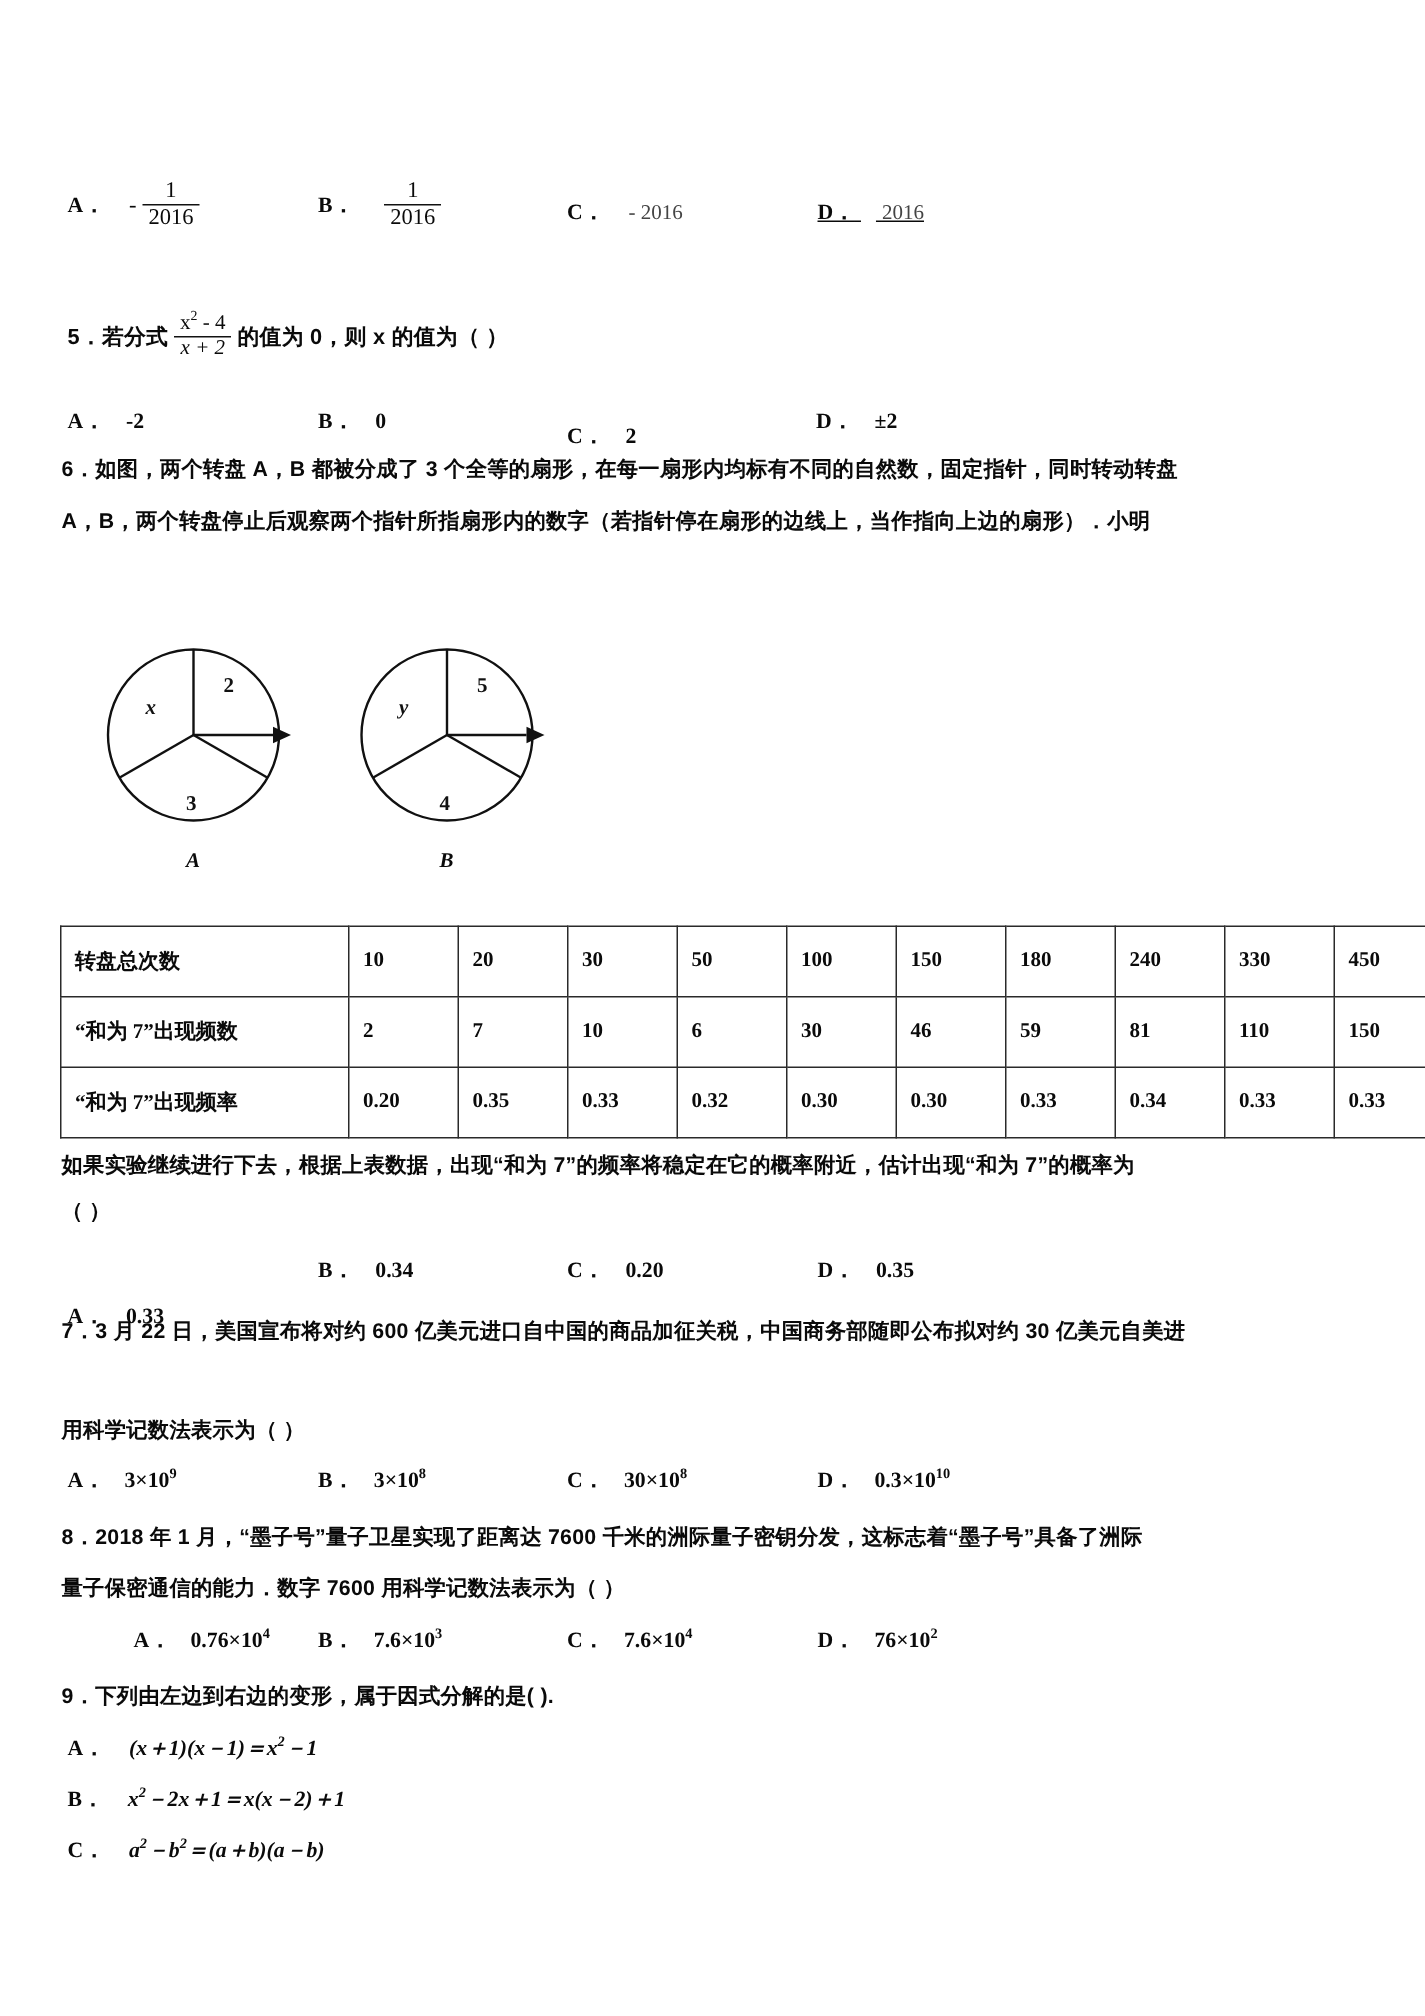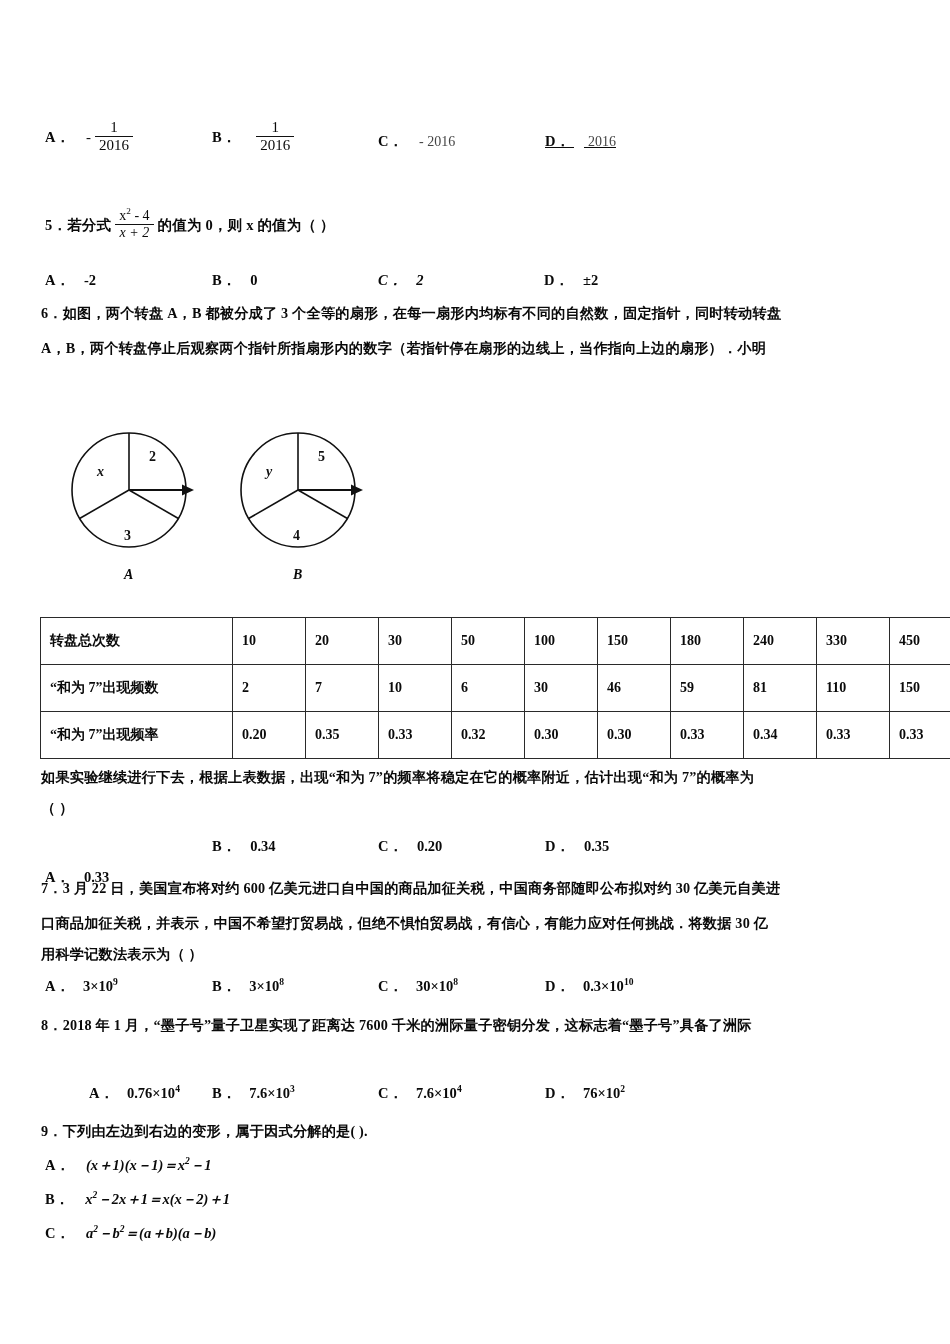--- a/index.html
+++ b/index.html
@@ -18,21 +18,21 @@
   .page {
     position: absolute;
     left: 0; top: 0;
     width: 950px;
     height: 1344px;
   }
   .abs { position: absolute; }
 
   
   .cn {
-    font-family: Liberation Serif, serif;
+    font-family: Liberation Sans, sans-serif;
     font-weight: bold;
     font-size: 14.5px;
     line-height: 1.1;
     white-space: nowrap;
     letter-spacing: 0.2px;
   }
   .opt-letter {
     font-weight: bold;
     font-size: 14.5px;
     font-family: "Liberation Serif", serif;
@@ -156,21 +156,21 @@
   <div class="optrow" style="left:45px; top:271px;">
     <span class="opt-letter">A．</span>
     <span style="display:inline-block;width:6px;"></span>
     <span class="opt-text">-2</span>
   </div>
   <div class="optrow" style="left:212px; top:271px;">
     <span class="opt-letter">B．</span>
     <span style="display:inline-block;width:6px;"></span>
     <span class="opt-text">0</span>
   </div>
-  <div class="optrow" style="left:378px; top:271px;font-style:italic;">
+  <div class="optrow" style="left:378px; top:281px;">
     <span class="opt-letter">C．</span>
     <span style="display:inline-block;width:6px;"></span>
     <span class="opt-text">2</span>
   </div>
   <div class="optrow" style="left:544px; top:271px;">
     <span class="opt-letter">D．</span>
     <span style="display:inline-block;width:6px;"></span>
     <span class="opt-text">±2</span>
   </div>
 
@@ -269,21 +269,20 @@
     <span style="display:inline-block;width:6px;"></span>
     <span class="opt-text">0.20</span>
   </div>
   <div class="optrow" style="left:545px; top:837px;">
     <span class="opt-letter">D．</span>
     <span style="display:inline-block;width:6px;"></span>
     <span class="opt-text">0.35</span>
   </div>
 
   <div class="abs cn" style="left:41px; top:881px; font-size:14.2px;">7．3 月 22 日，美国宣布将对约 600 亿美元进口自中国的商品加征关税，中国商务部随即公布拟对约 30 亿美元自美进</div>
-  <div class="abs cn" style="left:41px; top:916px; font-size:14.2px;">口商品加征关税，并表示，中国不希望打贸易战，但绝不惧怕贸易战，有信心，有能力应对任何挑战．将数据 30 亿</div>
   <div class="abs cn" style="left:41px; top:947px; font-size:14.2px;">用科学记数法表示为（      ）</div>
 
   <div class="optrow" style="left:45px; top:977px;">
     <span class="opt-letter">A．</span>
     <span style="display:inline-block;width:5px;"></span>
     <span class="opt-text"><span>3×10</span><sup class="exp">9</sup></span>
   </div>
   <div class="optrow" style="left:212px; top:977px;">
     <span class="opt-letter">B．</span>
     <span style="display:inline-block;width:5px;"></span>
@@ -294,20 +293,21 @@
     <span style="display:inline-block;width:5px;"></span>
     <span class="opt-text"><span>30×10</span><sup class="exp">8</sup></span>
   </div>
   <div class="optrow" style="left:545px; top:977px;">
     <span class="opt-letter">D．</span>
     <span style="display:inline-block;width:5px;"></span>
     <span class="opt-text"><span>0.3×10</span><sup class="exp">10</sup></span>
   </div>
 
   <div class="abs cn" style="left:41px; top:1018px; font-size:14.2px;">8．2018 年 1 月，“墨子号”量子卫星实现了距离达 7600 千米的洲际量子密钥分发，这标志着“墨子号”具备了洲际</div>
+  <div class="abs cn" style="left:41px; top:1052px; font-size:14.2px;">量子保密通信的能力．数字 7600 用科学记数法表示为（      ）</div>
 
   <div class="optrow" style="left:45px; top:1084px;margin-left:44px;">
     <span class="opt-letter">A．</span>
     <span style="display:inline-block;width:5px;"></span>
     <span class="opt-text"><span>0.76×10</span><sup class="exp">4</sup></span>
   </div>
   <div class="optrow" style="left:212px; top:1084px;">
     <span class="opt-letter">B．</span>
     <span style="display:inline-block;width:5px;"></span>
     <span class="opt-text"><span>7.6×10</span><sup class="exp">3</sup></span>

